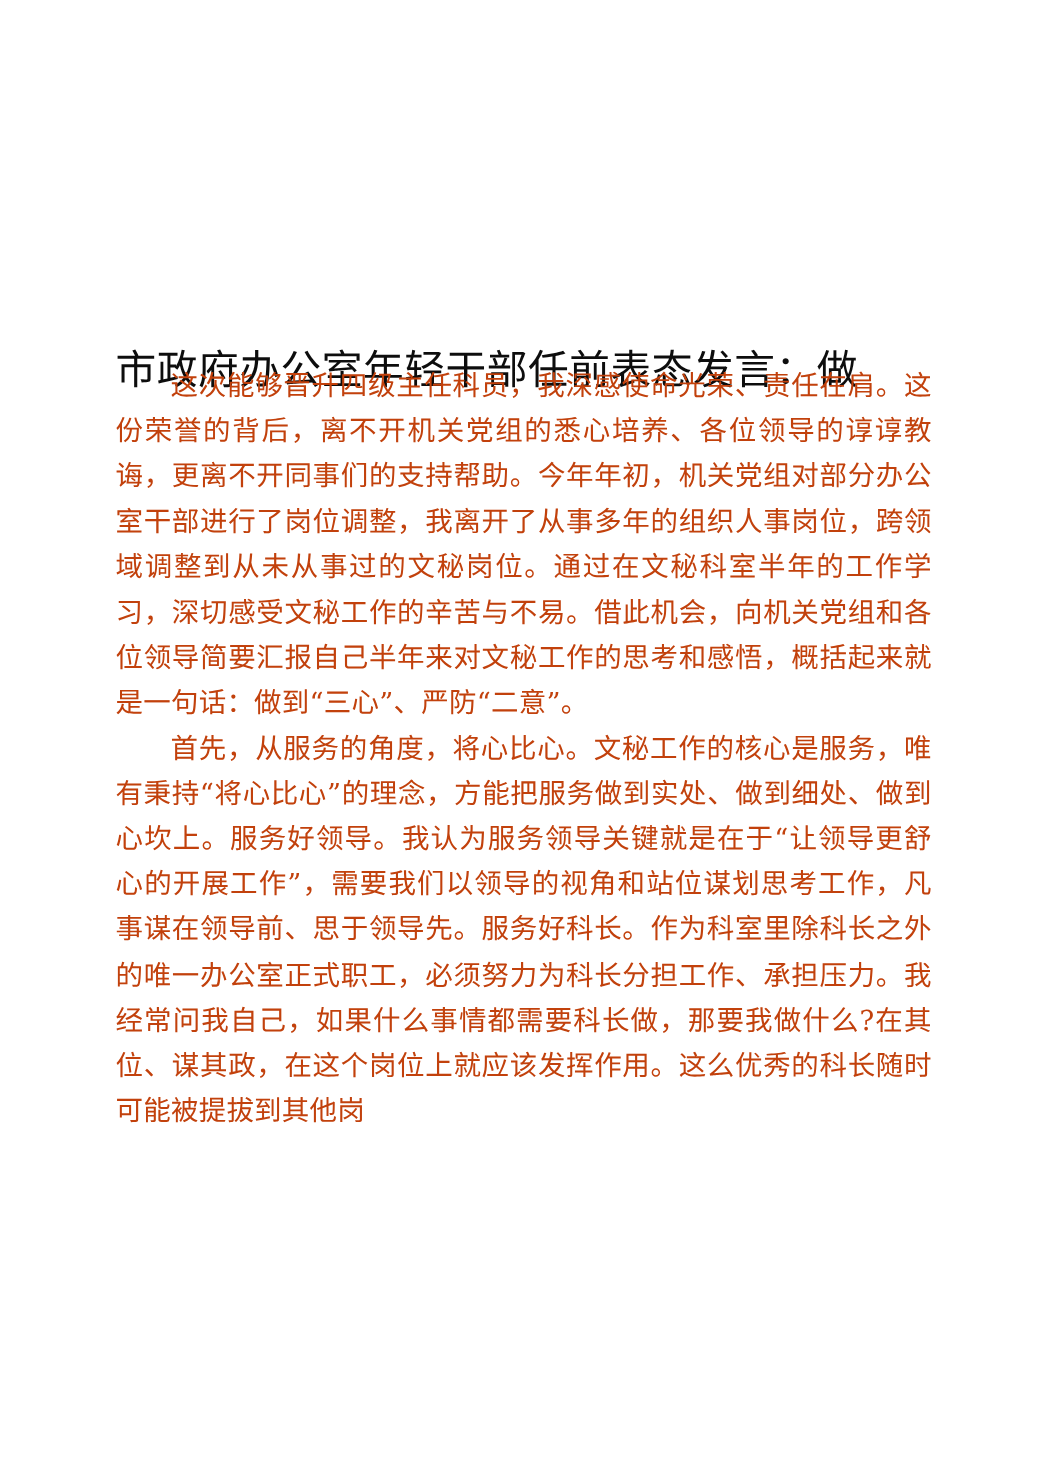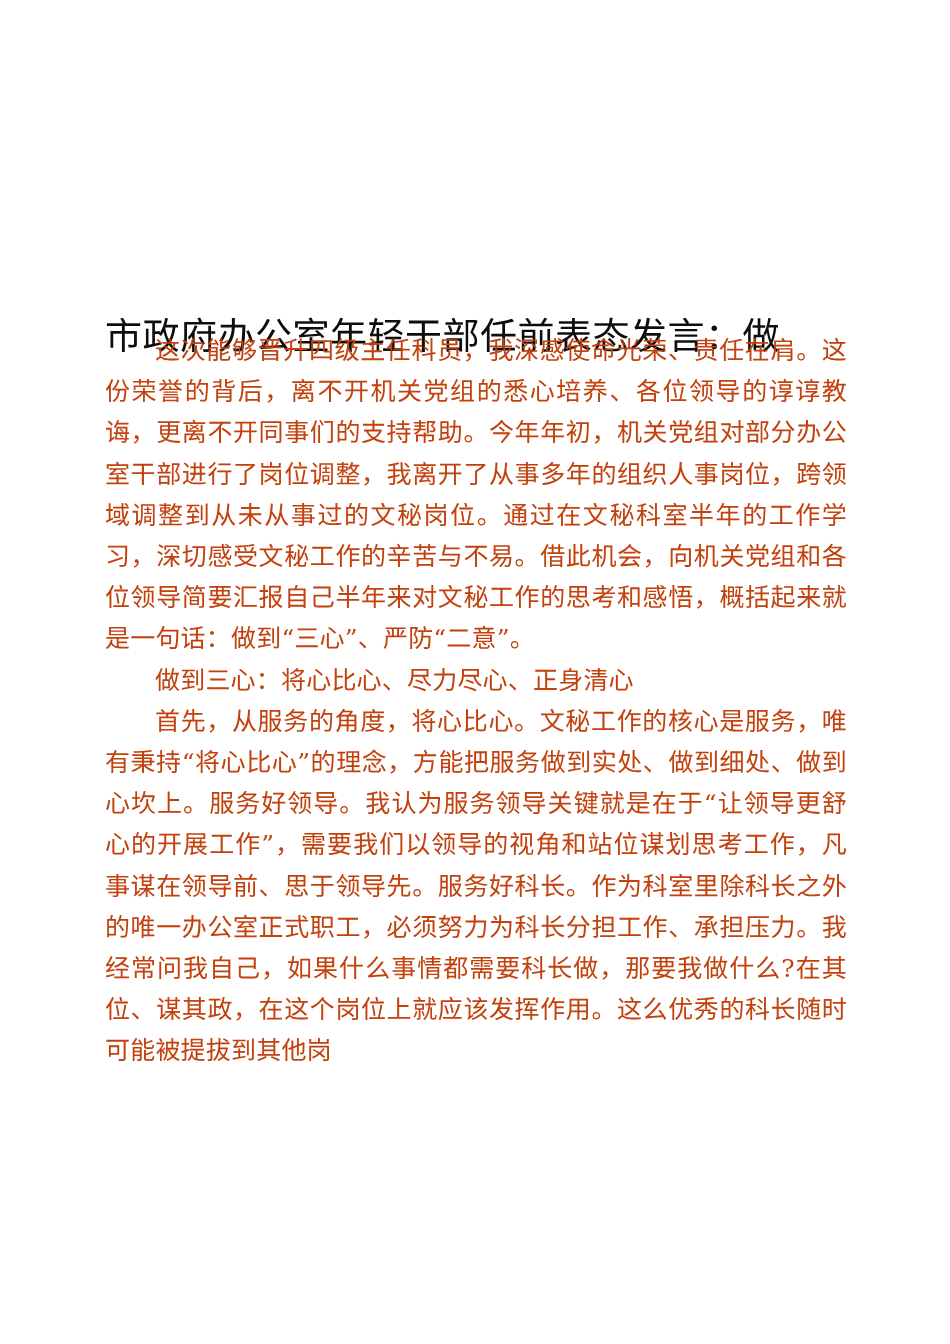--- a/index.html
+++ b/index.html
@@ -70,17 +70,16 @@
 <body>
 
 <div class="page">
 
   <h1 class="doc-title">
     <span class="title-line">市政府办公室年轻干部任前表态发言：做</span>
   </h1>
 
   <div class="doc-body">
     <p class="para">这次能够晋升四级主任科员，我深感使命光荣、责任在肩。这份荣誉的背后，离不开机关党组的悉心培养、各位领导的谆谆教诲，更离不开同事们的支持帮助。今年年初，机关党组对部分办公室干部进行了岗位调整，我离开了从事多年的组织人事岗位，跨领域调整到从未从事过的文秘岗位。通过在文秘科室半年的工作学习，深切感受文秘工作的辛苦与不易。借此机会，向机关党组和各位领导简要汇报自己半年来对文秘工作的思考和感悟，概括起来就是一句话：做到“三心”、严防“二意”。</p>
-    <p class="para">做到三心：将心比心、尽力尽心、正身清心</p>
     <p class="para">首先，从服务的角度，将心比心。文秘工作的核心是服务，唯有秉持“将心比心”的理念，方能把服务做到实处、做到细处、做到心坎上。服务好领导。我认为服务领导关键就是在于“让领导更舒心的开展工作”，需要我们以领导的视角和站位谋划思考工作，凡事谋在领导前、思于领导先。服务好科长。作为科室里除科长之外的唯一办公室正式职工，必须努力为科长分担工作、承担压力。我经常问我自己，如果什么事情都需要科长做，那要我做什么?在其位、谋其政，在这个岗位上就应该发挥作用。这么优秀的科长随时可能被提拔到其他岗</p>
   </div>
 
 </div>
 
 </body></html>

